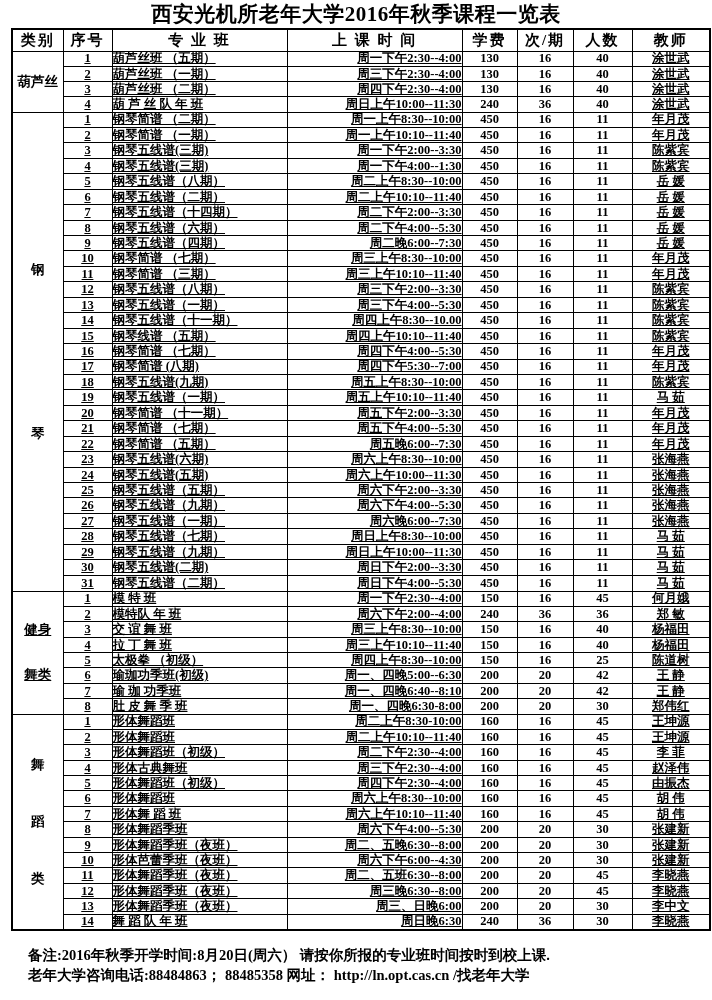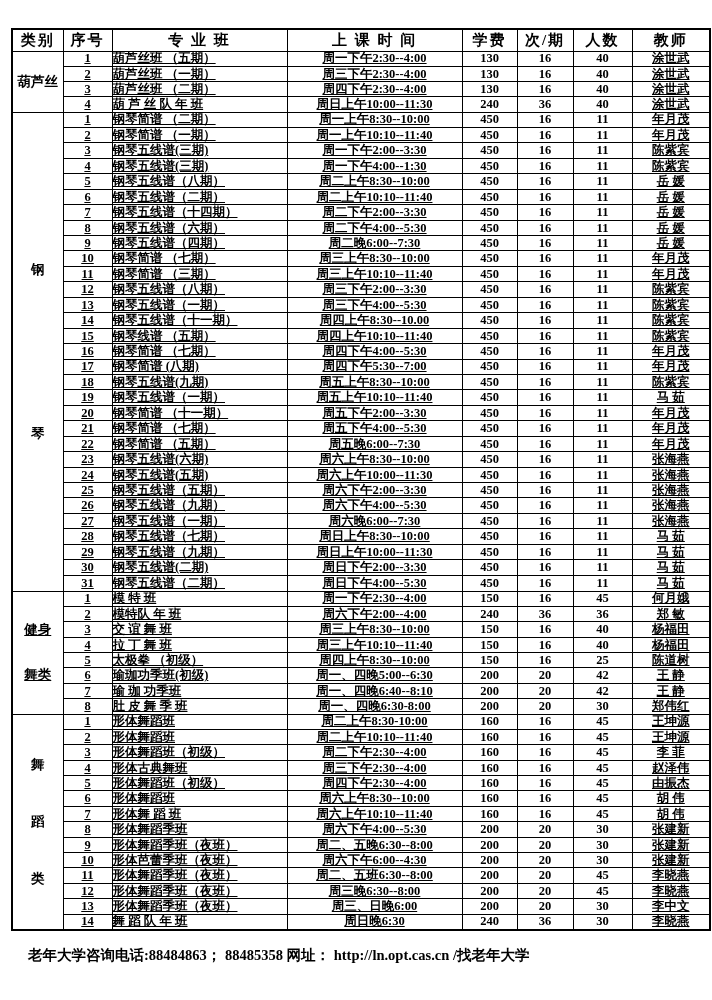--- a/index.html
+++ b/index.html
@@ -46,21 +46,21 @@
   }
   tbody td {
     height: 14.6px;
     font-size: 12.5px;
     font-weight: bold;
     line-height: 1;
     vertical-align: middle;
   }
   td.num     { text-align: center; text-decoration: underline; }
   td.cls     { text-align: left; padding-left: 3px; text-decoration: underline; }
-  td.time    { text-align: center; padding-left: 3px; text-decoration: underline; }
+  td.time    { text-align: right; padding-left: 3px; text-decoration: underline; }
   td.fee, td.sess, td.ppl { text-align: center; }
   td.teacher { text-align: center; text-decoration: underline; }
   td.cat {
     text-align: center;
     font-size: 13.5px;
     font-weight: bold;
     vertical-align: middle;
   }
   .cat-wrap {
     display: flex;
@@ -82,20 +82,21 @@
     font-weight: bold;
     line-height: 1.35;
   }
   .notes div { white-space: nowrap; }
 </style>
 </head>
 <body>
 
 <div class="page">
 
+  <h1 class="title">西安光机所老年大学2016年秋季课程一览表</h1>
 
   <table class="course">
     <colgroup>
       <col style="width:51px">
       <col style="width:49px">
       <col style="width:175px">
       <col style="width:175px">
       <col style="width:55px">
       <col style="width:56px">
       <col style="width:59px">
@@ -648,16 +649,17 @@
           <td class="time">周日晚6:30</td>
           <td class="fee">240</td>
           <td class="sess">36</td>
           <td class="ppl">30</td>
           <td class="teacher">李晓燕</td>
         </tr>
       </tbody>
   </table>
 
   <div class="notes">
+    <div>备注:2016年秋季开学时间:8月20日(周六） 请按你所报的专业班时间按时到校上课.</div>
     <div>老年大学咨询电话:88484863； 88485358 网址： http://ln.opt.cas.cn /找老年大学</div>
   </div>
 
 </div>
 
 </body></html>

